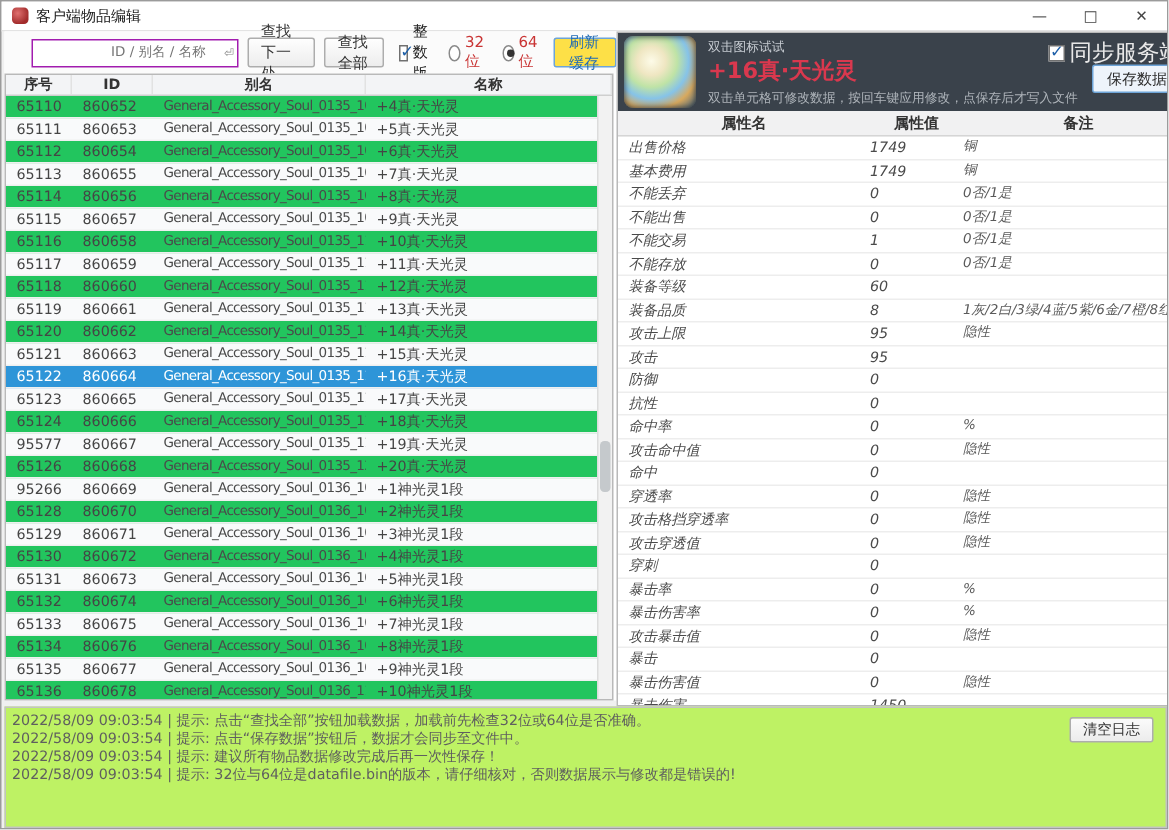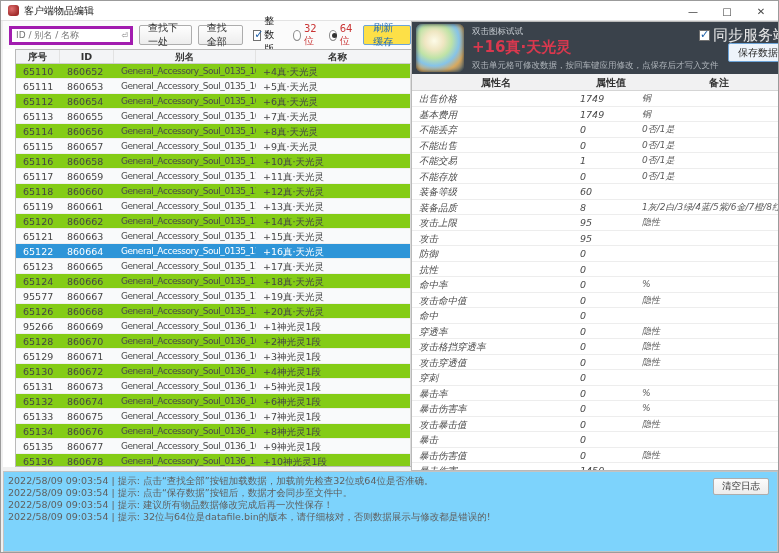--- a/index.html
+++ b/index.html
@@ -9,38 +9,38 @@
   
   .titlebar { position:absolute; left:0; top:0; width:100%; height:20px; background:#ffffff; border-bottom:1px solid #e3e3e3; display:flex; align-items:center; }
   .app-icon { width:11px; height:11px; margin:0 5px 0 7px; border-radius:3px; background:radial-gradient(circle at 35% 35%, #e0706f 0%, #a22c2c 70%); }
   .title-text { font-size:10px; color:#222; }
   .win-controls { position:absolute; right:0; top:0; height:20px; display:flex; }
   .win-btn { width:34px; height:20px; display:flex; align-items:center; justify-content:center; font-size:10px; color:#444; cursor:default; }
 
   
   .left-panel { position:absolute; left:2px; top:20px; width:408px; height:446px; background:#ffffff; }
   .toolbar { position:absolute; left:0; top:0; width:100%; height:28px; background:#fbfbfb; display:flex; align-items:center; }
-  .search-box { position:relative; width:138px; height:19px; margin-left:6px; border:3px solid #a21caf; background:#fff; display:flex; align-items:center; }
+  .search-box { position:relative; width:138px; height:19px; margin-left:18px; border:1px solid #a21caf; background:#fff; display:flex; align-items:center;padding-left:48px; }
   .search-box input { border:none; outline:none; width:118px; font-size:9px; color:#333; padding-left:4px; font-family:inherit; background:transparent; }
   .combo-arrow { position:absolute; right:2px; font-size:8px; color:#888; }
   .tb-btn { height:20px; margin-left:6px; padding:0 8px; font-size:10px; color:#333; background:linear-gradient(#fefefe,#ededed); border:1px solid #adadad; border-radius:2px; display:flex; align-items:center; }
   .chk { display:flex; align-items:center; margin-left:10px; font-size:10px; color:#222; }
   .chk-box { width:11px; height:11px; border:1px solid #707070; background:#fff; margin-right:3px; position:relative; }
   .chk-box.checked::after { content:"✓"; position:absolute; left:0px; top:-3px; font-size:11px; color:#1d5fa8; font-weight:bold; }
   .radio { display:flex; align-items:center; margin-left:9px; font-size:10px; color:#c93434; }
   .radio-circ { width:11px; height:11px; border:1px solid #8a8a8a; border-radius:50%; background:#fff; margin-right:3px; position:relative; }
   .radio-circ.on::after { content:""; position:absolute; left:2px; top:2px; width:5px; height:5px; border-radius:50%; background:#333; }
   .refresh-btn { margin-left:8px; height:20px; padding:0 9px; font-size:10px; color:#1f6ab5; background:#fde047; border:1px solid #6da4d8; border-radius:2px; display:flex; align-items:center; }
 
   
-  .item-table { position:absolute; left:0; top:28px; width:406px; height:418px; border:1px solid #b9b9b9; background:#fff; overflow:hidden;margin-left:12px; }
+  .item-table { position:absolute; left:0; top:28px; width:406px; height:418px; border:1px solid #b9b9b9; background:#fff; overflow:hidden; }
   .it-header { display:grid; grid-template-columns:44px 54px 142px 1fr; height:14px; background:#f3f4f6; border-bottom:1px solid #cfcfcf; }
   .it-header > div { font-size:9.5px; font-weight:bold; color:#333; text-align:center; line-height:14px; border-right:1px solid #e2e2e2; overflow:hidden; }
   .it-body { position:absolute; left:0; top:14px; width:396px; bottom:0; overflow:hidden; }
-  .it-row { display:grid; grid-template-columns:44px 54px 142px 1fr; height:15px; border-bottom:1px solid #efefef; background:#84cc16; }
+  .it-row { display:grid; grid-template-columns:44px 54px 142px 1fr; height:15px; border-bottom:1px solid #efefef; background:#22c55e; }
   .it-row:nth-child(even) { background:#f9fafb; }
   .it-row > div { font-size:9.5px; color:#454545; line-height:15px; padding-left:7px; white-space:nowrap; overflow:hidden; }
   .it-row .alias { letter-spacing:-0.45px; font-size:9px; color:#4a4a4a; }
   .it-row.selected, .it-row.selected:nth-child(even) { background:#2e95d8; }
   .it-row.selected > div { color:#ffffff; }
   .v-scroll { position:absolute; right:0; top:14px; bottom:0; width:10px; background:#f2f2f2; border-left:1px solid #dcdcdc; }
   .v-thumb { position:absolute; left:1px; width:7px; border-radius:3px; background:#c5c9cc; }
 
   
   .right-panel { position:absolute; left:410px; top:20px; width:386px; height:450px; background:#fff; border:1px solid #b9b9b9; }
@@ -57,21 +57,21 @@
   .prop-table { position:absolute; left:0; top:52px; right:0; bottom:0; background:#fff; overflow:hidden; }
   .pt-header { display:grid; grid-template-columns:168px 62px 1fr; height:17px; background:#f1f1f2; border-bottom:1px solid #d5d5d5; }
   .pt-header > div { font-size:10px; font-weight:bold; color:#333; text-align:center; line-height:17px; }
   .pt-body { position:absolute; left:0; top:17px; right:9px; bottom:0; overflow:hidden; }
   .pt-row { display:grid; grid-template-columns:168px 62px 1fr; height:15.5px; border-bottom:1px solid #ededed;font-style:italic; }
   .pt-row > div { font-size:9.5px; color:#4a4a4a; line-height:15.5px; white-space:nowrap; overflow:hidden; }
   .pt-row .pname { padding-left:7px; }
   .pt-row .premark { color:#5a5a5a; font-size:9px; }
 
   
-  .log-area { position:absolute; left:2px; top:470px; width:775px; height:81px; background:#7dd3fc; border:1px solid #c3c3c3; }
+  .log-area { position:absolute; left:2px; top:470px; width:775px; height:81px; background:#bef264; border:1px solid #c3c3c3; }
   .log-line { font-size:9.5px; color:#5f5f5f; line-height:12px; padding-left:4px; white-space:nowrap; }
   .log-area .log-line:first-child { padding-top:3px; }
   .clear-log-btn { position:absolute; right:8px; top:6px; height:17px; padding:0 8px; font-size:9.5px; color:#333; background:linear-gradient(#fbfbfb,#ececec); border:1px solid #adadad; border-radius:2px; display:flex; align-items:center; }
 </style>
 </head>
 <body>
 
 <div class="window">
 
   <div class="titlebar">

